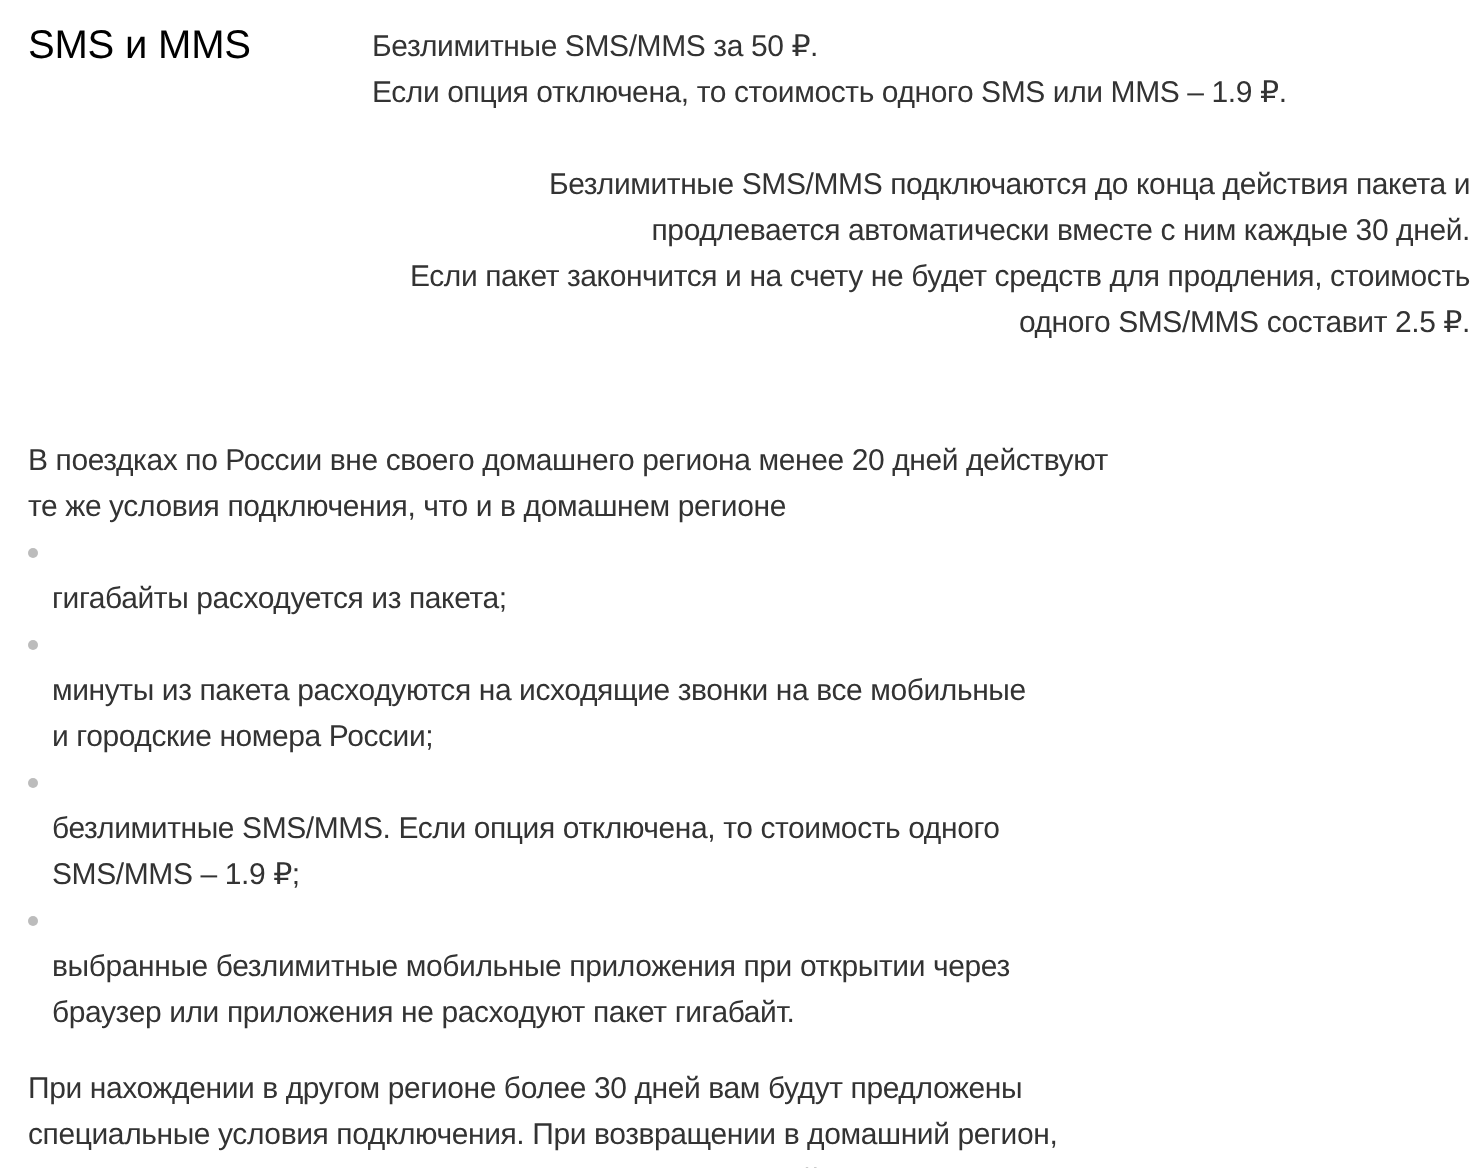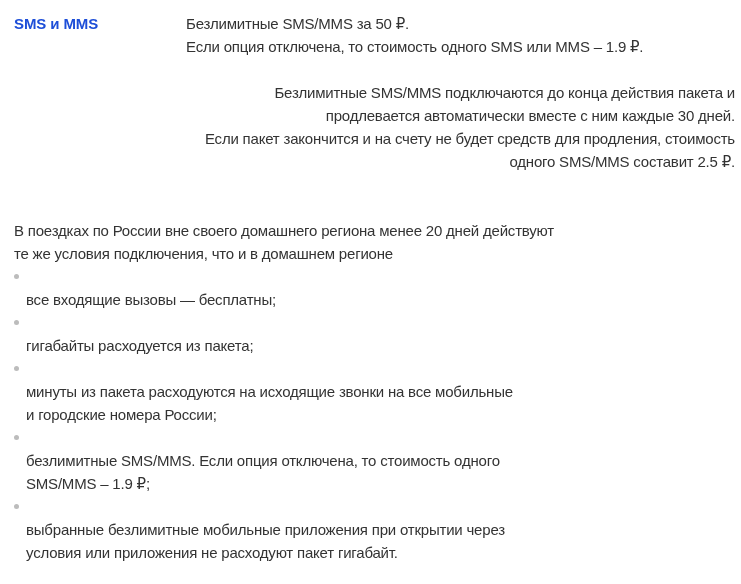--- a/index.html
+++ b/index.html
@@ -23,23 +23,23 @@
   }
   .row {
     display: flex;
     align-items: flex-start;
   }
   .row + .row {
     margin-top: 46px;
   }
   .label-col {
     flex: 0 0 172px;
-    font-weight: bold;
-    font-size: 15px;
-    color: #1d4ed8;
+    font-weight: normal;
+    font-size: 20px;
+    color: #000000;
     letter-spacing: -0.1px;
   }
   .content-col {
     flex: 1 1 auto;
     min-width: 0;
   }
   .para {
     margin: 0;
     white-space: pre-line;
   }
@@ -86,36 +86,33 @@
 одного SMS/MMS составит 2.5 ₽.</p>
     </div>
   </section>
 
   <section class="row">
     <div class="content-col">
       <p class="para">В поездках по России вне своего домашнего региона менее 20 дней действуют
 те же условия подключения, что и в домашнем регионе</p>
       <ul class="bullets">
         <li>
-          <span class="dot"></span><span>все входящие вызовы — бесплатны;</span>
-        </li>
-        <li>
           <span class="dot"></span><span>гигабайты расходуется из пакета;</span>
         </li>
         <li>
           <span class="dot"></span><span>минуты из пакета расходуются на исходящие звонки на все мобильные
 и городские номера России;</span>
         </li>
         <li>
           <span class="dot"></span><span>безлимитные SMS/MMS. Если опция отключена, то стоимость одного
 SMS/MMS – 1.9 ₽;</span>
         </li>
         <li>
           <span class="dot"></span><span>выбранные безлимитные мобильные приложения при открытии через
-условия или приложения не расходуют пакет гигабайт.</span>
+браузер или приложения не расходуют пакет гигабайт.</span>
         </li>
       </ul>
       <p class="para outro">При нахождении в другом регионе более 30 дней вам будут предложены
 специальные условия подключения. При возвращении в домашний регион,
 возврат на тарифные пакеты домашнего региона произойдет после
 завершения текущего пакета или в течение суток, если пакет не был
 подключен.</p>
     </div>
   </section>
 

